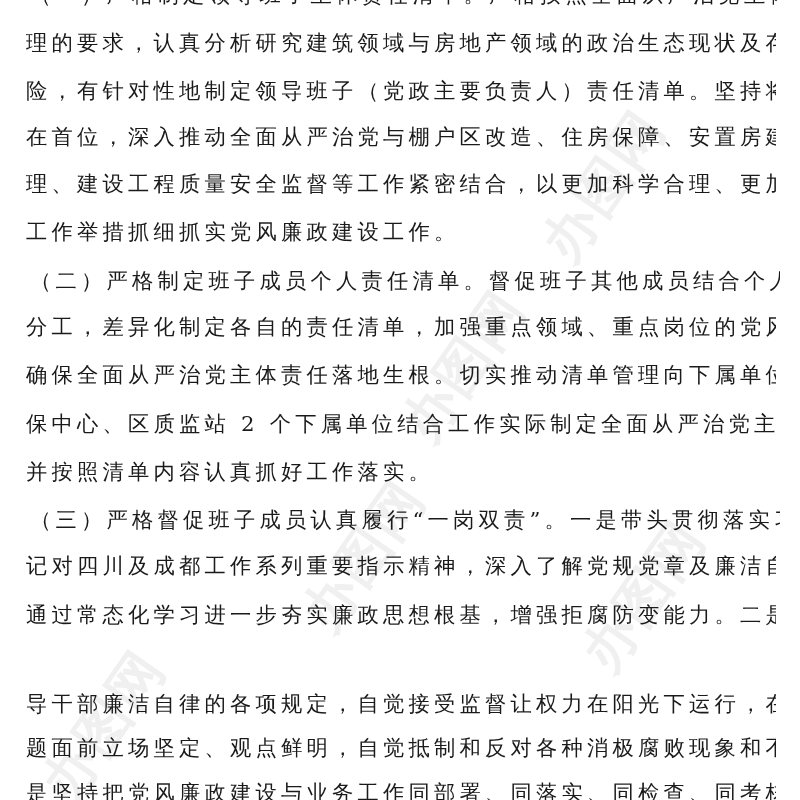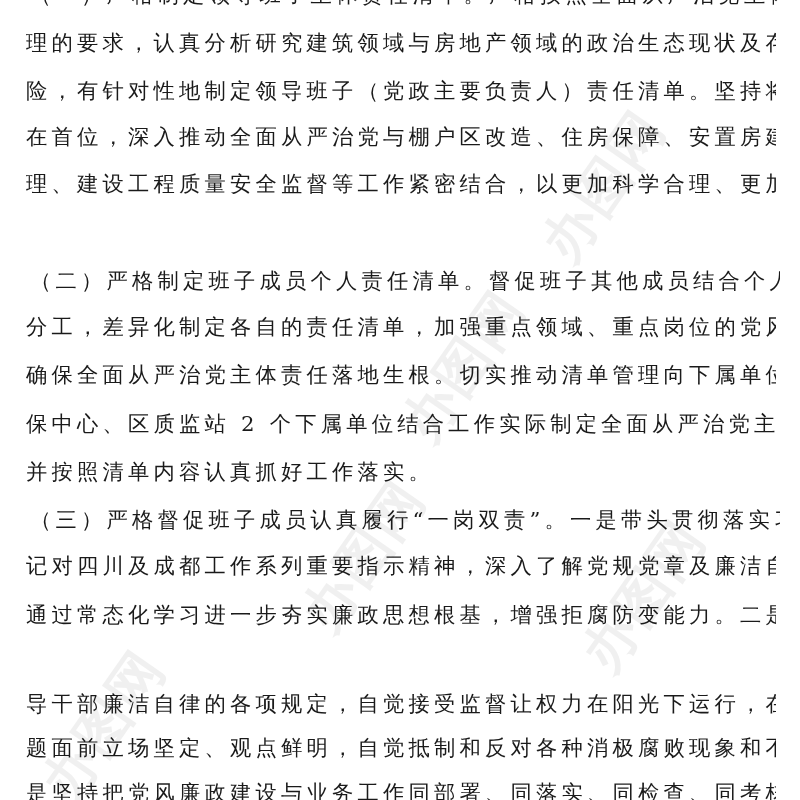--- a/index.html
+++ b/index.html
@@ -56,20 +56,21 @@
   <div class="watermark" style="left:280px; top:520px;">办图网</div>
   <div class="watermark" style="left:560px; top:560px;">办图网</div>
   <div class="watermark" style="left:20px; top:690px;">办图网</div>
   <div class="watermark" style="left:380px; top:330px;">办图网</div>
 
   <div class="line" style="top:-22px; left:30px;">（一）严格制定领导班子主体责任清单。严格按照全面从严治党主体责任清单管</div>
   <div class="line" style="top:26px;">理的要求，认真分析研究建筑领域与房地产领域的政治生态现状及存在的廉政风</div>
   <div class="line" style="top:74px;">险，有针对性地制定领导班子（党政主要负责人）责任清单。坚持将政治建设摆</div>
   <div class="line" style="top:120px;">在首位，深入推动全面从严治党与棚户区改造、住房保障、安置房建设、物业管</div>
   <div class="line" style="top:167px;">理、建设工程质量安全监督等工作紧密结合，以更加科学合理、更加有效管用的</div>
+  <div class="line" style="top:215px;">工作举措抓细抓实党风廉政建设工作。</div>
   <div class="line" style="top:264px; left:30px;">（二）严格制定班子成员个人责任清单。督促班子其他成员结合个人岗位职责和</div>
   <div class="line" style="top:310px;">分工，差异化制定各自的责任清单，加强重点领域、重点岗位的党风廉政建设，</div>
   <div class="line" style="top:358px;">确保全面从严治党主体责任落地生根。切实推动清单管理向下属单位延伸，区住</div>
   <div class="line" style="top:407px;">保中心、区质监站 2 个下属单位结合工作实际制定全面从严治党主体责任清单，</div>
   <div class="line" style="top:455px;">并按照清单内容认真抓好工作落实。</div>
   <div class="line" style="top:503px; left:30px;">（三）严格督促班子成员认真履行“一岗双责”。一是带头贯彻落实习近平总书</div>
   <div class="line" style="top:549px;">记对四川及成都工作系列重要指示精神，深入了解党规党章及廉洁自律有关要求，</div>
   <div class="line" style="top:598px;">通过常态化学习进一步夯实廉政思想根基，增强拒腐防变能力。二是带头执行领</div>
 
   <div class="line" style="top:687px;">导干部廉洁自律的各项规定，自觉接受监督让权力在阳光下运行，在大是大非问</div>

